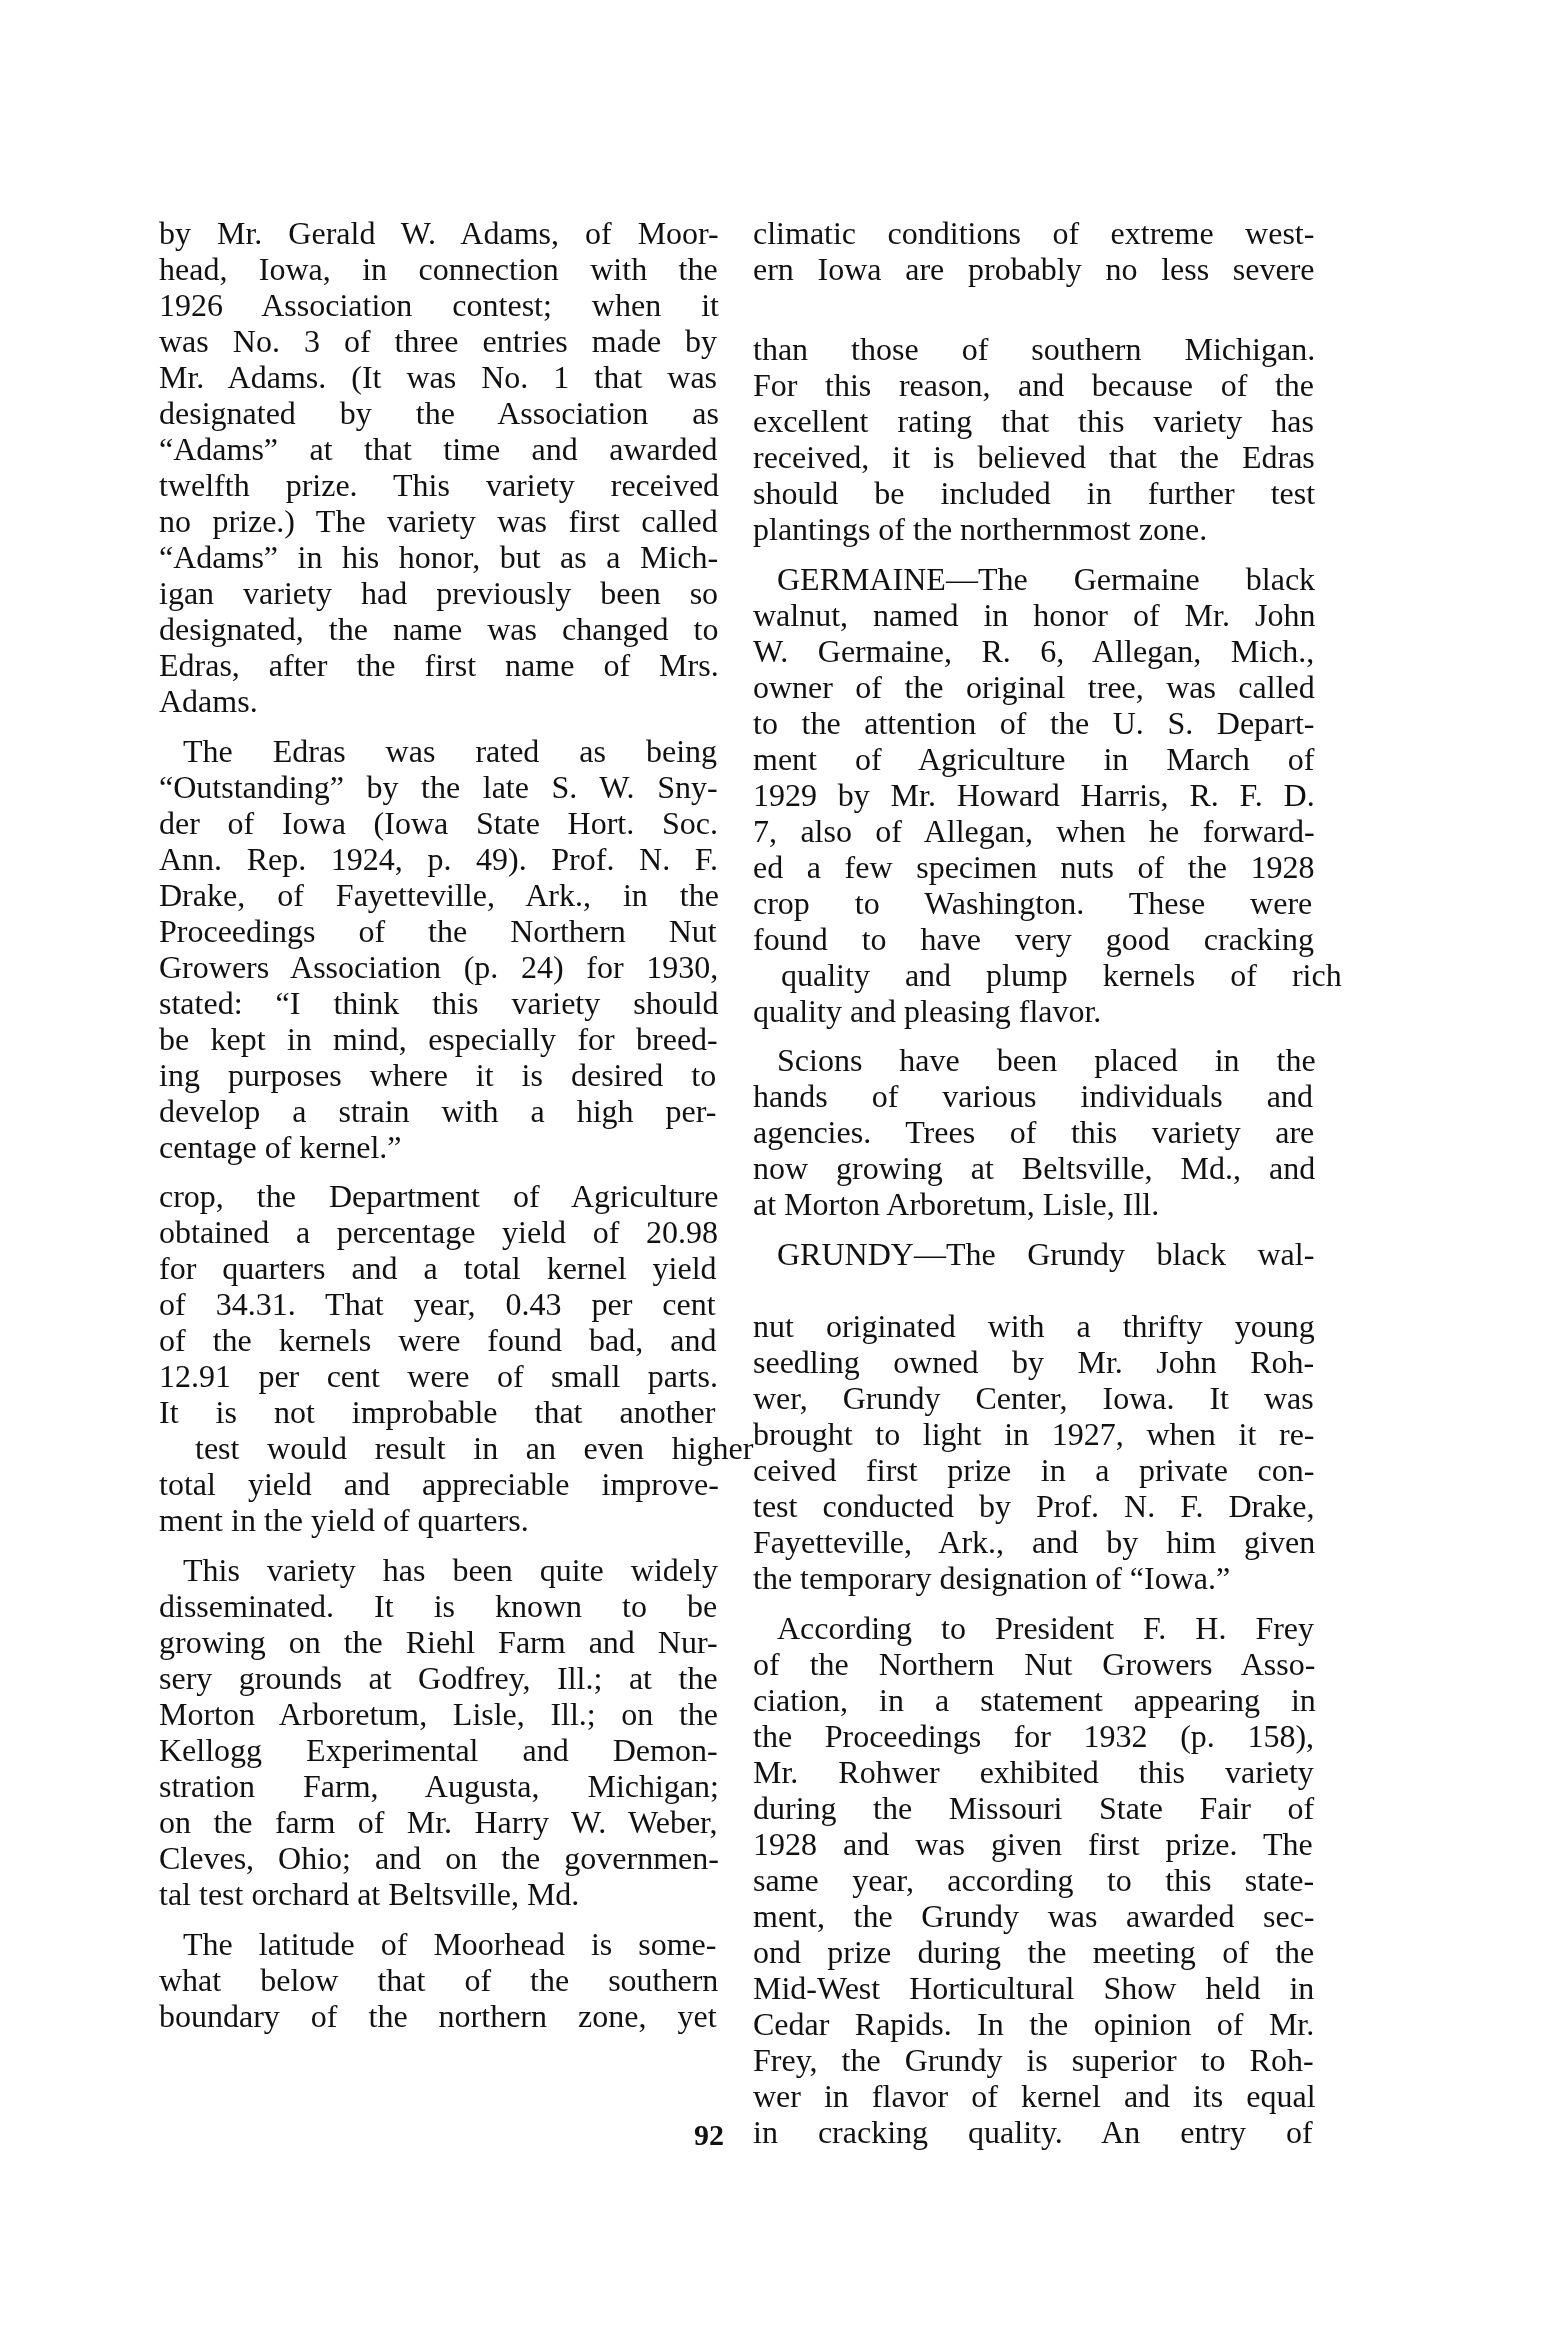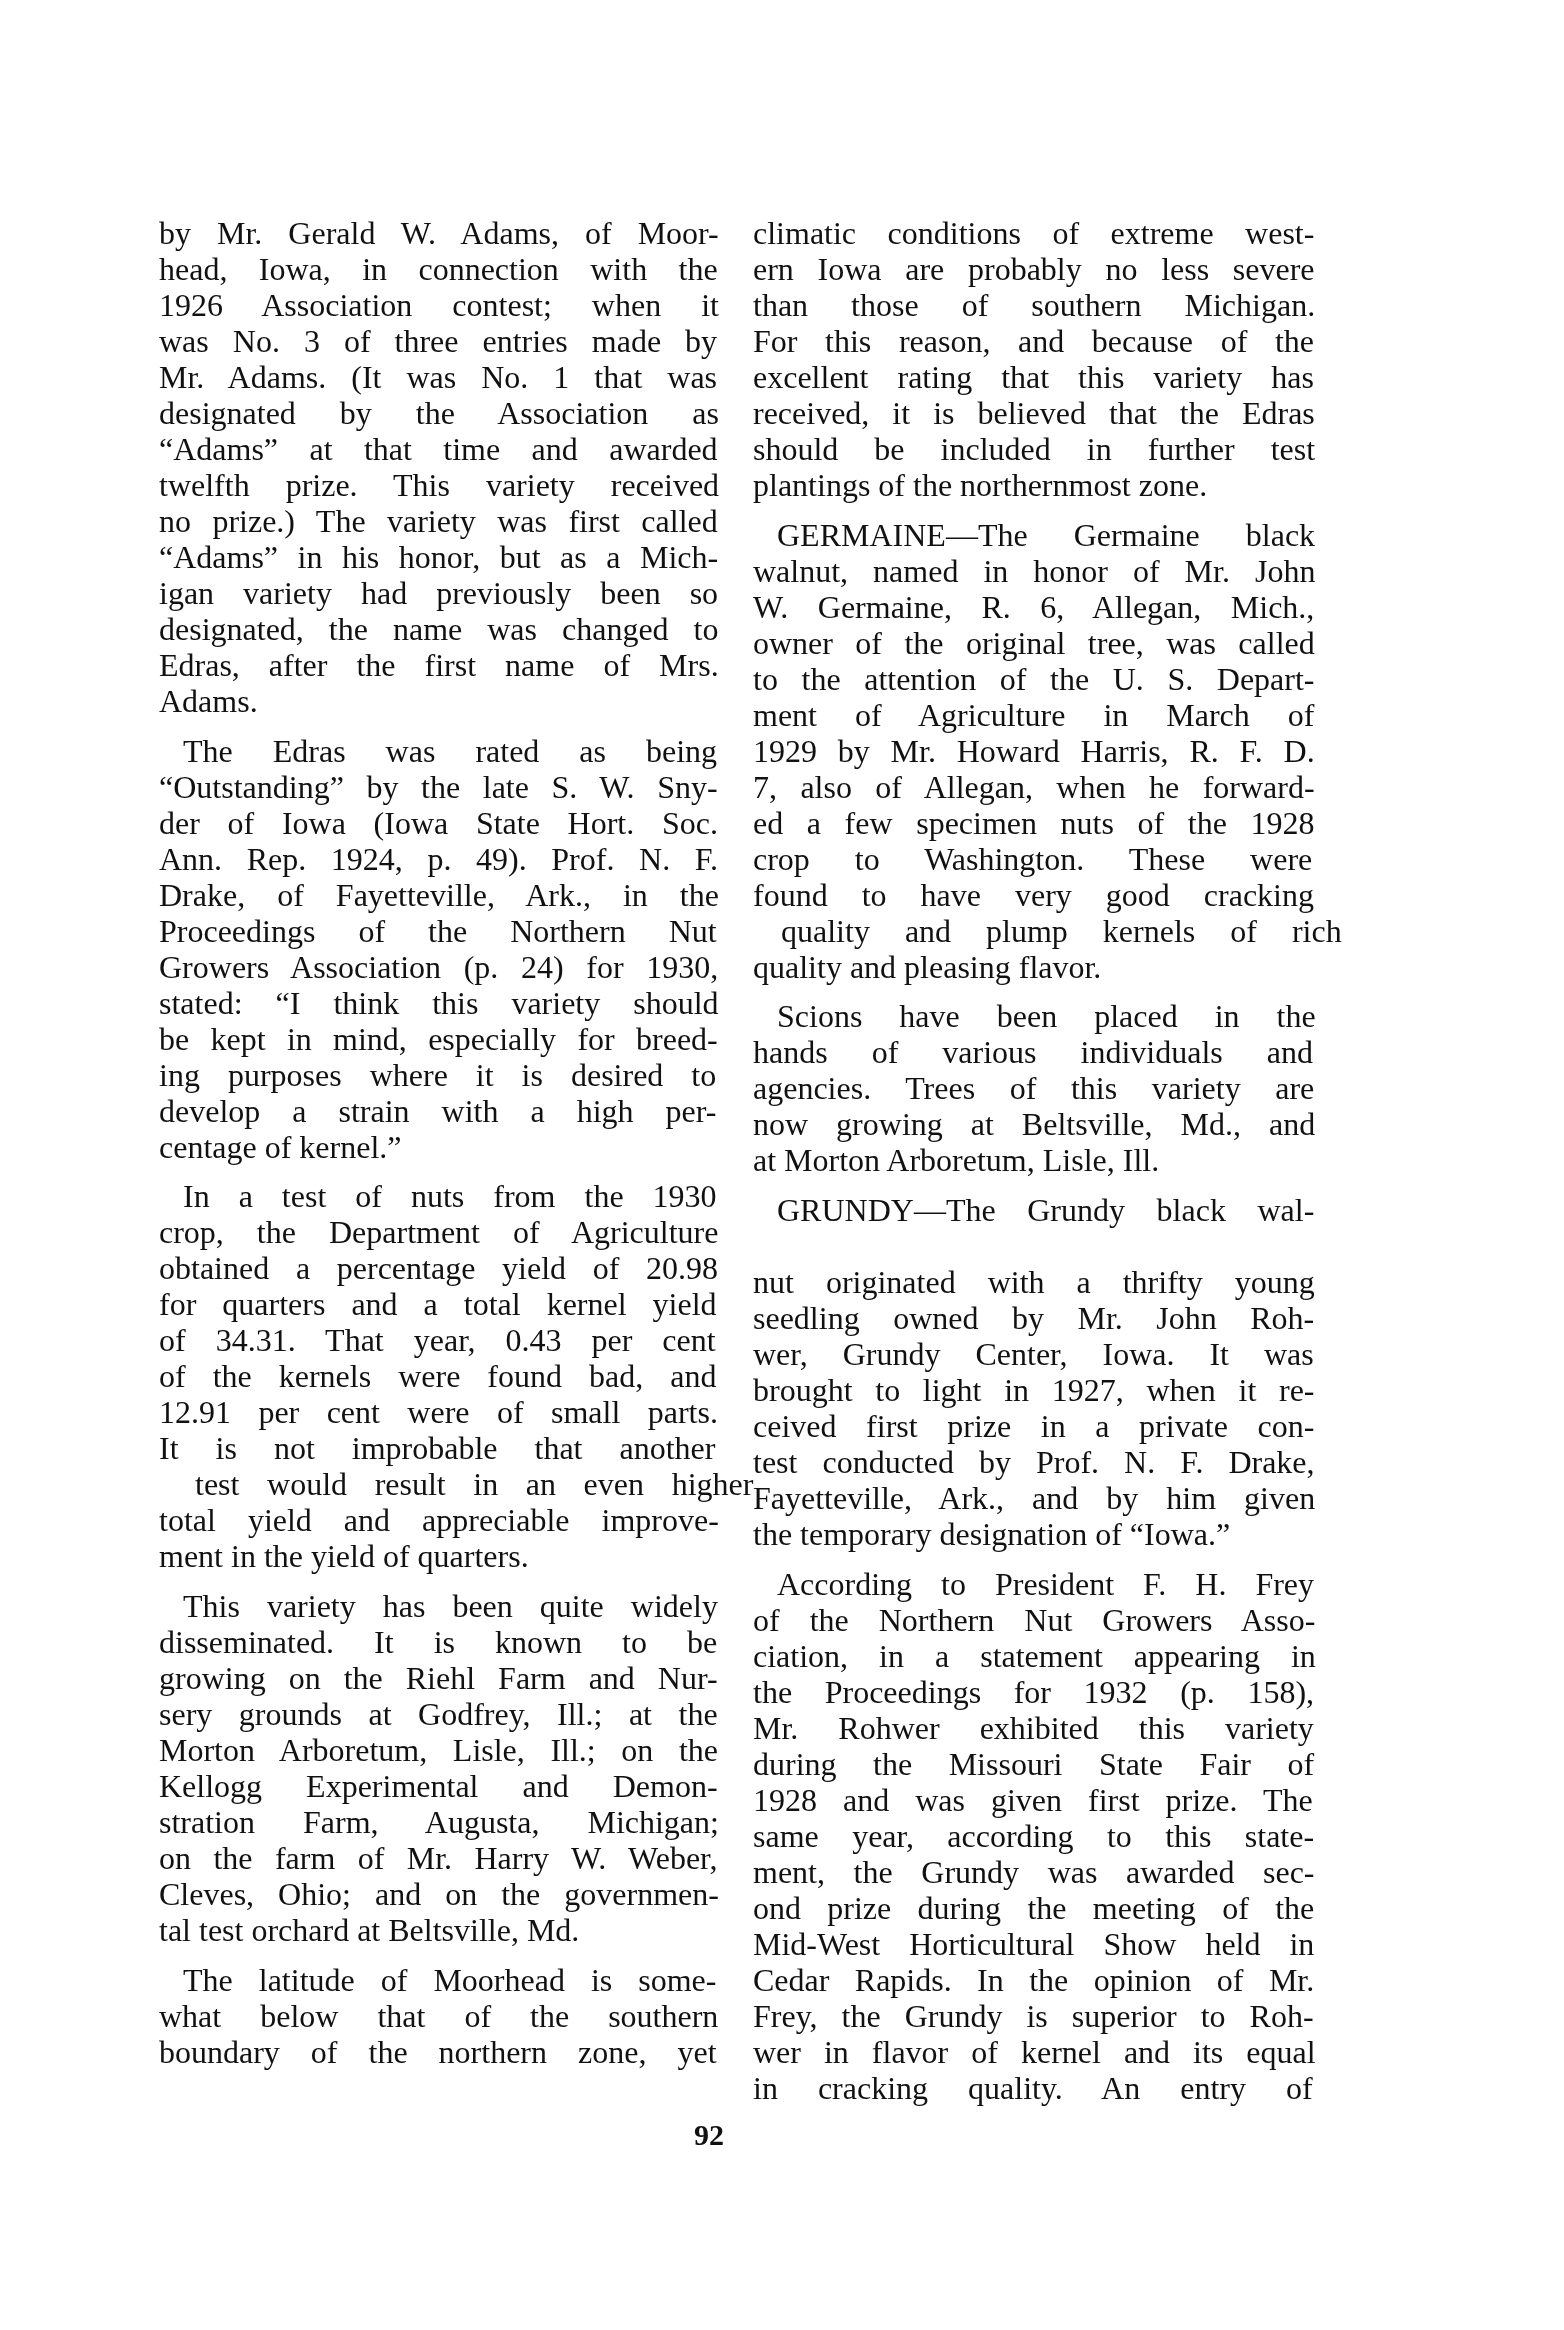--- a/index.html
+++ b/index.html
@@ -46,21 +46,20 @@
         <span class="line" style="word-spacing: 24px; text-align-last: left;">Drake, of Fayetteville, Ark., in the</span>
         <span class="line" style="word-spacing: 35px; text-align-last: left;">Proceedings of the Northern Nut</span>
         <span class="line" style="word-spacing: 14.6px; text-align-last: left;">Growers Association (p. 24) for 1930,</span>
         <span class="line" style="word-spacing: 25px; text-align-last: left;">stated: “I think this variety should</span>
         <span class="line" style="word-spacing: 13.3px; text-align-last: left;">be kept in mind, especially for breed-</span>
         <span class="line" style="word-spacing: 20px; text-align-last: left;">ing purposes where it is desired to</span>
         <span class="line" style="word-spacing: 24px; text-align-last: left;">develop a strain with a high per-</span>
         <span class="line last">centage of kernel.”</span>
       </div>
       <div class="para">
-        <span class="line indent" style="word-spacing: 21px; text-align-last: left;">In a test of nuts from the 1930</span>
         <span class="line" style="word-spacing: 25px; text-align-last: left;">crop, the Department of Agriculture</span>
         <span class="line" style="word-spacing: 18.7px; text-align-last: left;">obtained a percentage yield of 20.98</span>
         <span class="line" style="word-spacing: 18px; text-align-last: left;">for quarters and a total kernel yield</span>
         <span class="line" style="word-spacing: 22px; text-align-last: left;">of 34.31. That year, 0.43 per cent</span>
         <span class="line" style="word-spacing: 19px; text-align-last: left;">of the kernels were found bad, and</span>
         <span class="line" style="word-spacing: 19.4px; text-align-last: left;">12.91 per cent were of small parts.</span>
         <span class="line" style="word-spacing: 29px; text-align-last: left;">It is not improbable that another</span>
         <span class="line" style="word-spacing: 19.6px; text-align-last: left; margin-left: 36px;">test would result in an even higher</span>
         <span class="line" style="word-spacing: 24px; text-align-last: left;">total yield and appreciable improve-</span>
         <span class="line last">ment in the yield of quarters.</span>
@@ -80,21 +79,21 @@
       <div class="para">
         <span class="line indent" style="word-spacing: 18px; text-align-last: left;">The latitude of Moorhead is some-</span>
         <span class="line" style="word-spacing: 31px; text-align-last: left;">what below that of the southern</span>
         <span class="line" style="word-spacing: 23px; text-align-last: left;">boundary of the northern zone, yet</span>
       </div>
     </div>
   <div class="col col-right" id="col-right">
       <div class="para">
         <span class="line" style="word-spacing: 23.5px; text-align-last: left;">climatic conditions of extreme west-</span>
         <span class="line" style="word-spacing: 15.7px; text-align-last: left;">ern Iowa are probably no less severe</span>
-        <span class="line" style="word-spacing: 35px; text-align-last: left;">than those of southern Michigan.</span>
+        <span class="line" style="word-spacing: 35px; text-align-last: left; margin-top: 44px;">than those of southern Michigan.</span>
         <span class="line" style="word-spacing: 19.6px; text-align-last: left;">For this reason, and because of the</span>
         <span class="line" style="word-spacing: 21px; text-align-last: left;">excellent rating that this variety has</span>
         <span class="line" style="word-spacing: 15px; text-align-last: left;">received, it is believed that the Edras</span>
         <span class="line" style="word-spacing: 28px; text-align-last: left;">should be included in further test</span>
         <span class="line last">plantings of the northernmost zone.</span>
       </div>
       <div class="para">
         <span class="line indent" style="word-spacing: 38px; text-align-last: left;">GERMAINE—The Germaine black</span>
         <span class="line" style="word-spacing: 17px; text-align-last: left;">walnut, named in honor of Mr. John</span>
         <span class="line" style="word-spacing: 21.5px; text-align-last: left;">W. Germaine, R. 6, Allegan, Mich.,</span>

